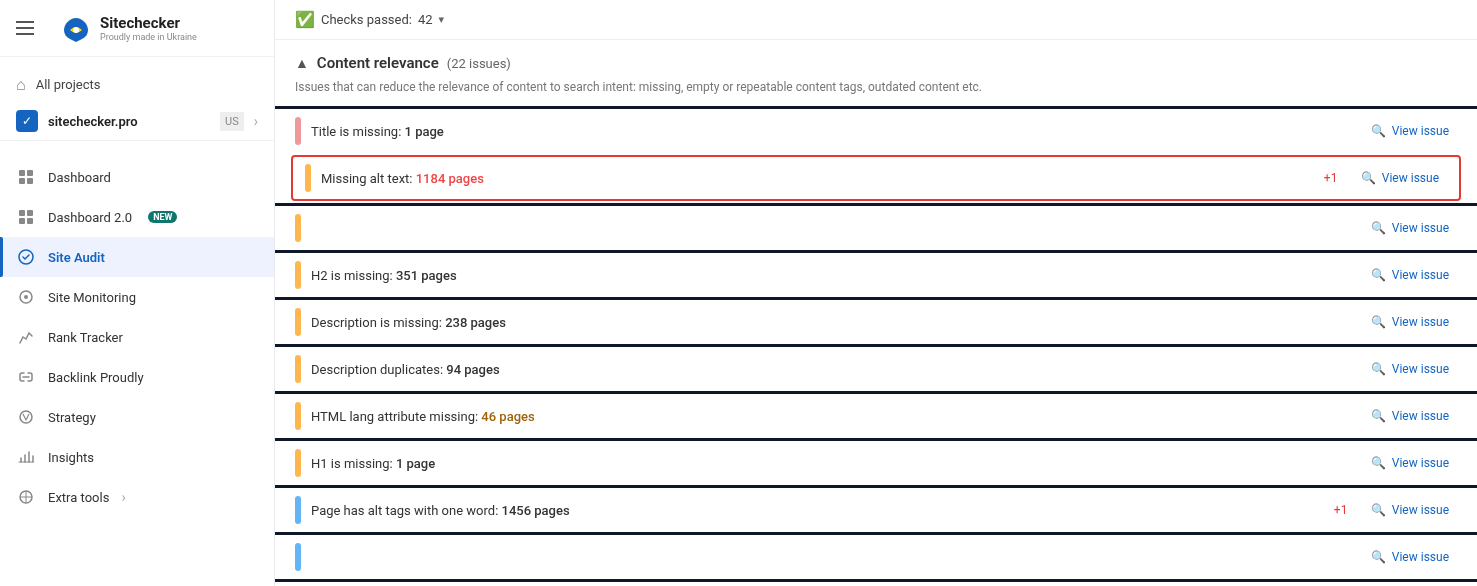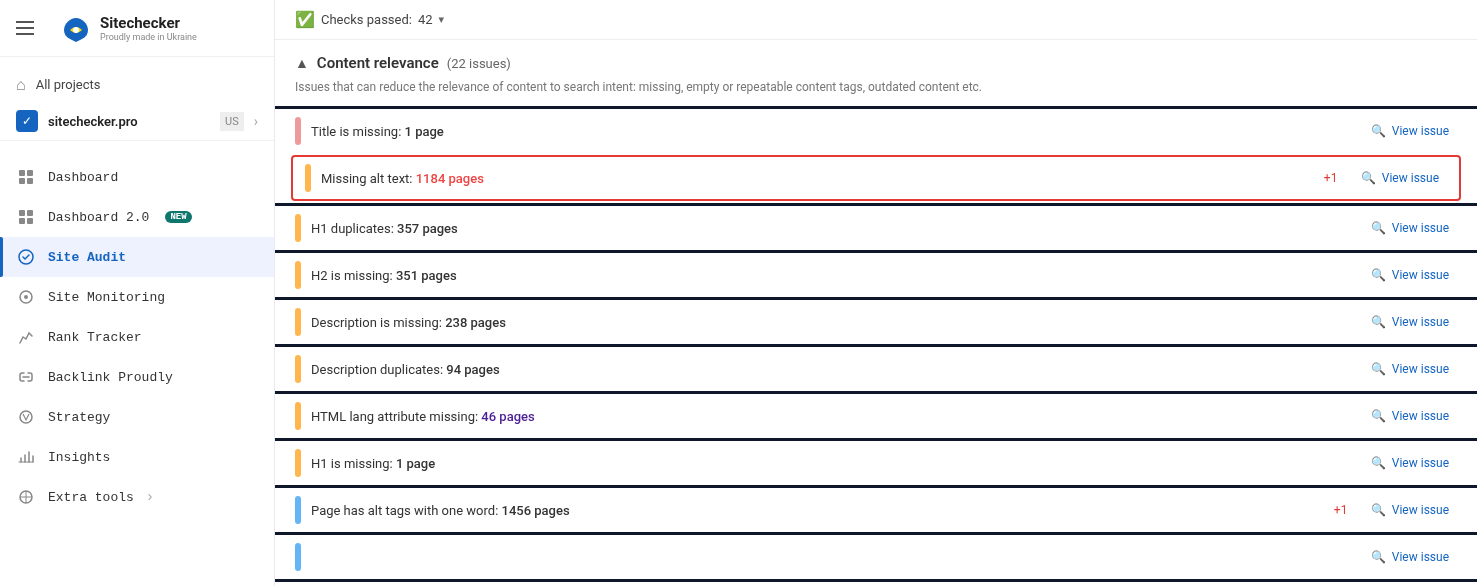--- a/index.html
+++ b/index.html
@@ -56,21 +56,20 @@
 
     .all-projects {
       display: flex; align-items: center; padding: 8px 16px; gap: 10px; cursor: pointer;
     }
     .all-projects-icon { color: #888; font-size: 16px; }
     .all-projects-label { font-size: 13px; color: #444; }
 
     .nav-item {
       display: flex; align-items: center; padding: 10px 16px; gap: 12px; cursor: pointer;
       position: relative;
-      font-family: Liberation Mono, monospace;
     }
     .nav-item.active { background: #eef2ff; }
     .nav-item.active::before {
       content: '';
       position: absolute; left: 0; top: 0; bottom: 0; width: 3px;
       background: #1565c0; border-radius: 0 2px 2px 0;
     }
     .nav-icon { width: 20px; height: 20px; display: flex; align-items: center; justify-content: center; color: #666; font-size: 16px; }
     .nav-label { font-size: 13px; color: #333; }
     .nav-badge {
@@ -309,21 +308,20 @@
     <div class="issue-indicator" style="background:#ffb74d"></div>
     <span class="issue-text">Missing alt text: <span style="color:#ef4444;font-weight:500">1184 pages</span></span>
     <span class="issue-plus">+1</span>
     <div class="view-issue-btn">
       <span>🔍</span>
       <span>View issue</span>
     </div>
   </div>
       <div class="issue-row">
     <div class="issue-indicator" style="background:#ffb74d"></div>
-    <span class="issue-text">H1 duplicates: <span style="color:#333;font-weight:500">357 pages</span></span>
     <span class="issue-plus"></span>
     <div class="view-issue-btn">
       <span>🔍</span>
       <span>View issue</span>
     </div>
   </div>
       <div class="issue-row">
     <div class="issue-indicator" style="background:#ffb74d"></div>
     <span class="issue-text">H2 is missing: <span style="color:#333;font-weight:500">351 pages</span></span>
     <span class="issue-plus"></span>
@@ -345,21 +343,21 @@
     <div class="issue-indicator" style="background:#ffb74d"></div>
     <span class="issue-text">Description duplicates: <span style="color:#333;font-weight:500">94 pages</span></span>
     <span class="issue-plus"></span>
     <div class="view-issue-btn">
       <span>🔍</span>
       <span>View issue</span>
     </div>
   </div>
       <div class="issue-row">
     <div class="issue-indicator" style="background:#ffb74d"></div>
-    <span class="issue-text">HTML lang attribute missing: <span style="color:#4c1d95;font-weight:500">46 pages</span></span>
+    <span class="issue-text">HTML lang attribute missing: <span style="color:#a16207;font-weight:500">46 pages</span></span>
     <span class="issue-plus"></span>
     <div class="view-issue-btn">
       <span>🔍</span>
       <span>View issue</span>
     </div>
   </div>
       <div class="issue-row">
     <div class="issue-indicator" style="background:#ffb74d"></div>
     <span class="issue-text">H1 is missing: <span style="color:#333;font-weight:500">1 page</span></span>
     <span class="issue-plus"></span>

